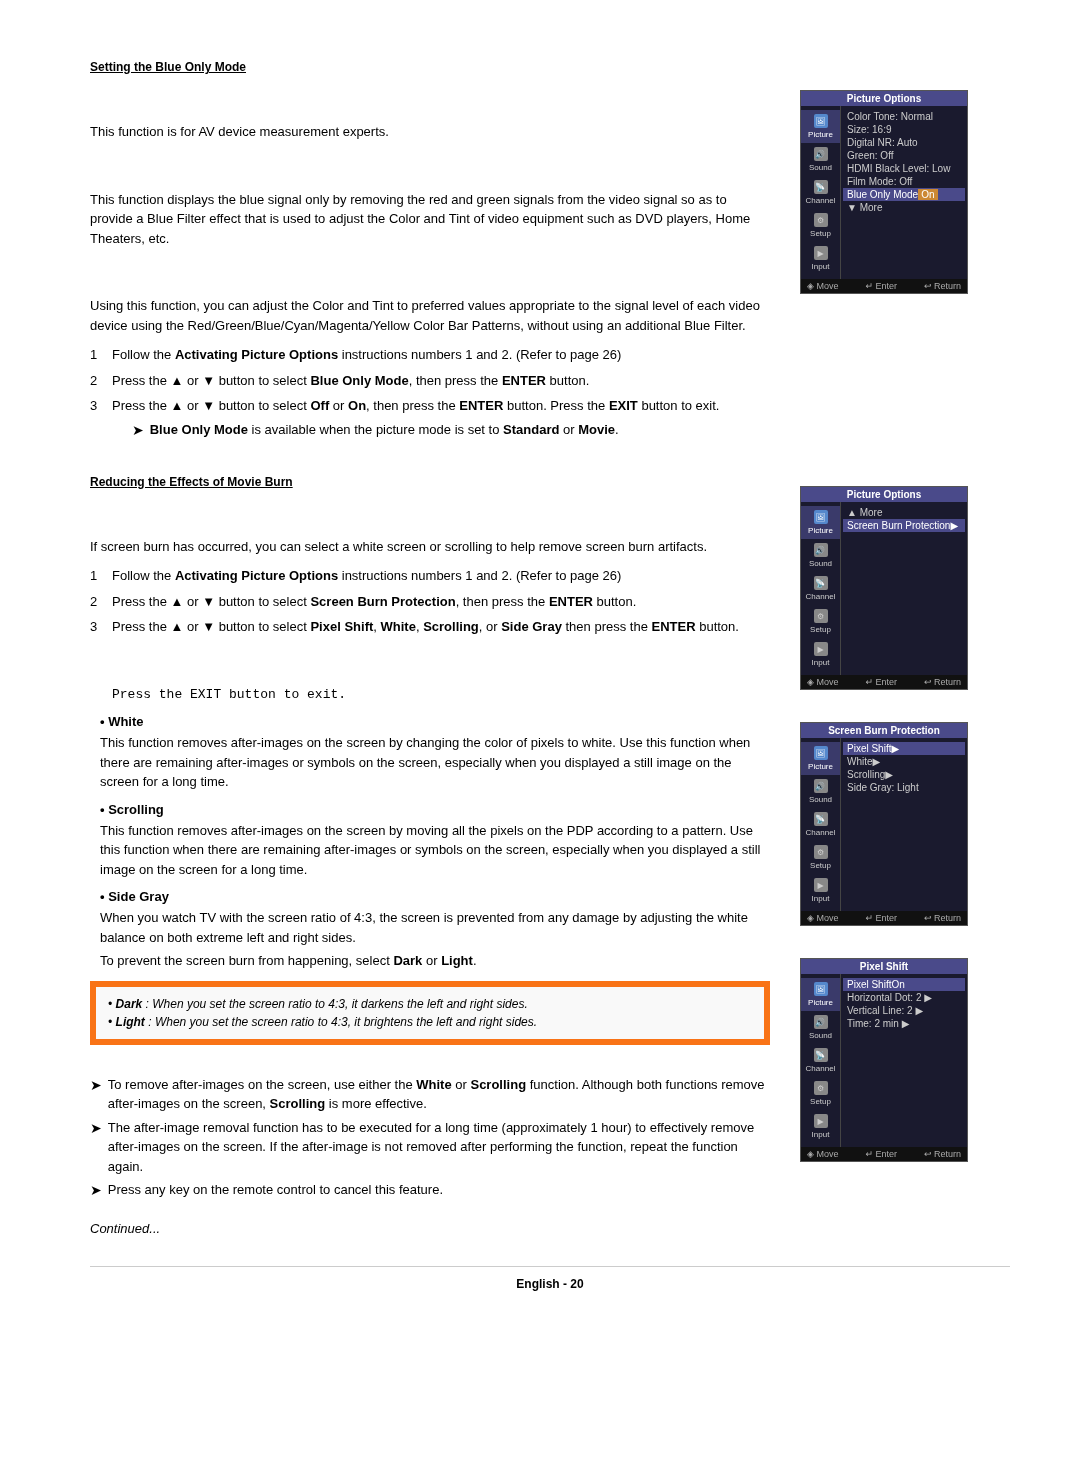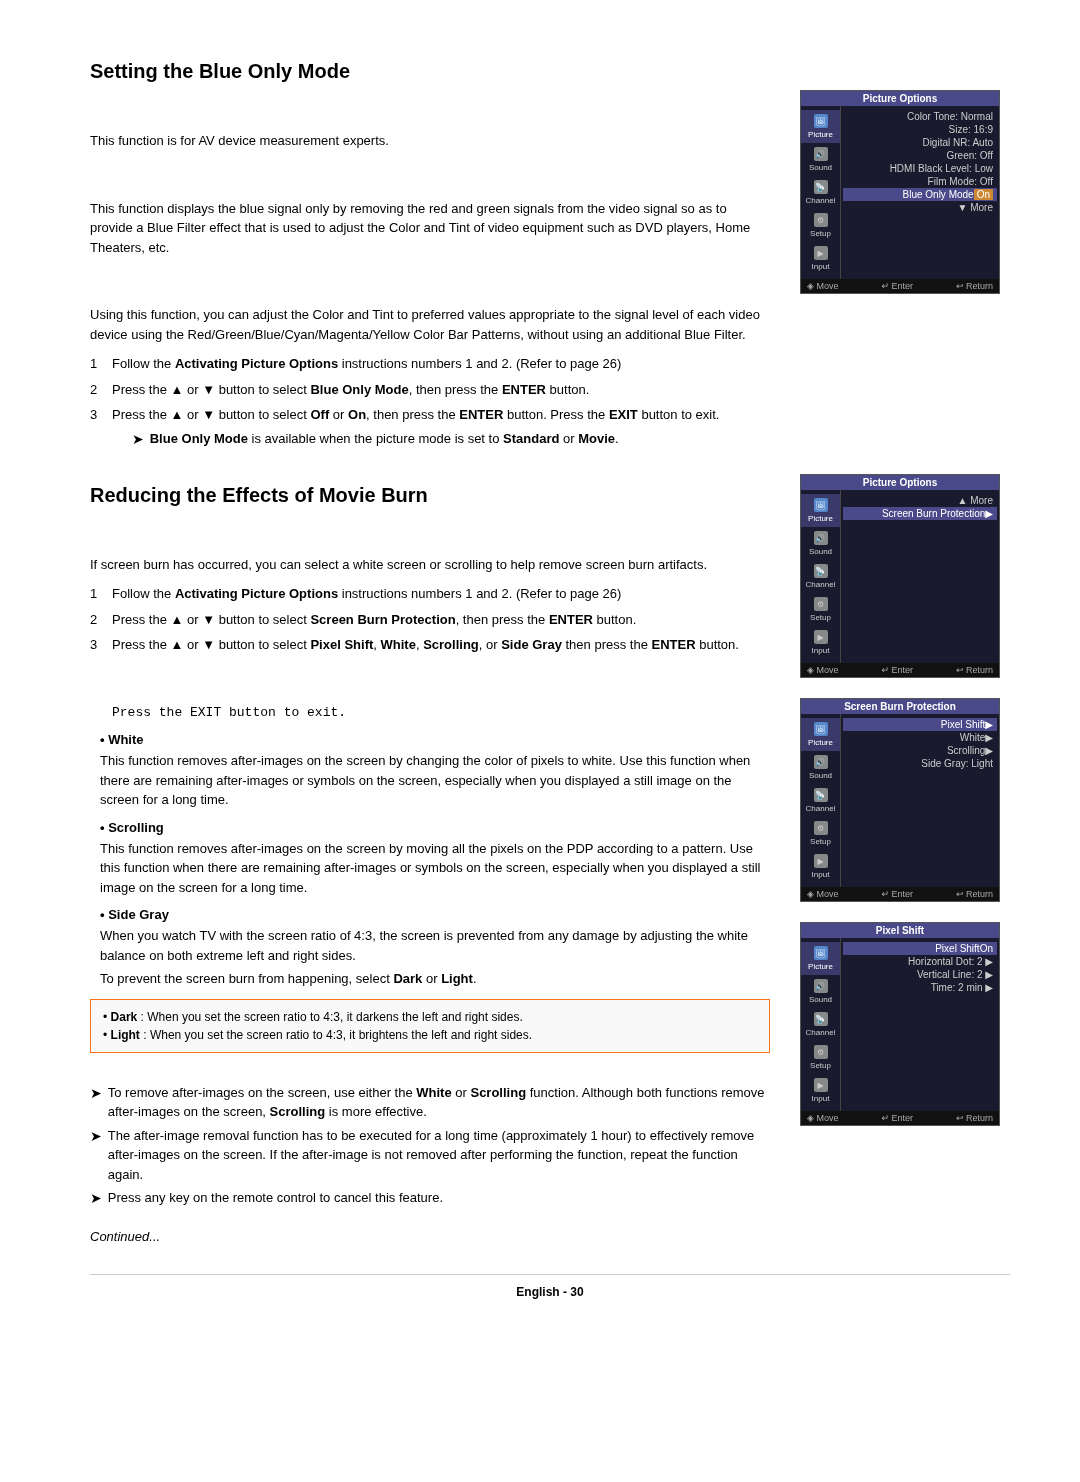--- a/index.html
+++ b/index.html
@@ -26,22 +26,23 @@
       flex: 1;
     }
     .right-column {
       width: 210px;
       flex-shrink: 0;
       display: flex;
       flex-direction: column;
       gap: 20px;
     }
     .section-title {
-      font-size: 20px;
+      font-size: 12px;
       font-weight: bold;
+      text-decoration: underline;
       margin-bottom: 8px;
     }
     .section-body {
       font-size: 13px;
       line-height: 1.5;
       margin-bottom: 10px;
       margin-top: 48px;
     }
     .numbered-list {
       list-style: none;
@@ -76,26 +77,27 @@
       font-weight: bold;
       font-size: 13px;
       margin-bottom: 4px;
     }
     .bullet-section p {
       font-size: 13px;
       line-height: 1.5;
       margin-bottom: 4px;
     }
     .info-box {
-      border: 1px solid #f97316;
+      border: 6px solid #f97316;
       padding: 8px 12px;
       margin: 10px 0;
       font-size: 12px;
       line-height: 1.5;
       background: #f9f9f9;
+      font-style: italic;
     }
     .tip-items {
       margin: 10px 0;
     }
     .tip-item {
       display: flex;
       gap: 6px;
       font-size: 13px;
       line-height: 1.5;
       margin-bottom: 4px;
@@ -113,27 +115,27 @@
       text-align: center;
       font-size: 12px;
       font-weight: bold;
       margin-top: 30px;
       border-top: 1px solid #ccc;
       padding-top: 10px;
     }
 
     
     .tv-menu {
-      width: 200px;
+      width: 168px;
       border: 1px solid #555;
       background: #1a1a2e;
       color: #fff;
       font-size: 10px;
       font-family: Arial, sans-serif;
-      margin-bottom: 0;
+      margin-bottom: 12px;
     }
     .tv-menu-header {
       background: #4a4a8a;
       color: #fff;
       text-align: center;
       padding: 2px 6px;
       font-weight: bold;
       font-size: 10px;
     }
     .tv-menu-body {
@@ -175,21 +177,21 @@
     .tv-menu-sidebar-item.sound .tv-menu-sidebar-icon { background: #888; }
     .tv-menu-sidebar-item.channel .tv-menu-sidebar-icon { background: #888; }
     .tv-menu-sidebar-item.setup .tv-menu-sidebar-icon { background: #888; }
     .tv-menu-sidebar-item.input .tv-menu-sidebar-icon { background: #888; }
     .tv-menu-content {
       flex: 1;
       padding: 4px 6px;
     }
     .tv-menu-row {
       display: flex;
-      justify-content: flex-end;
+      justify-content: flex-start;
       padding: 1px 0;
       font-size: 10px;
       color: #ccc;
     }
     .tv-menu-row.highlighted {
       background: #4a4a8a;
       color: #fff;
       padding: 1px 4px;
       margin: 0 -4px;
     }
@@ -522,15 +524,15 @@
           <span>◈ Move</span>
           <span>↵ Enter</span>
           <span>↩ Return</span>
         </div>
       </div>
 
     </div>
   </div>
 
   <div class="footer">
-    <span>English - 30</span>
+    <span>English - 20</span>
   </div>
 </div>
 
 </body></html>

